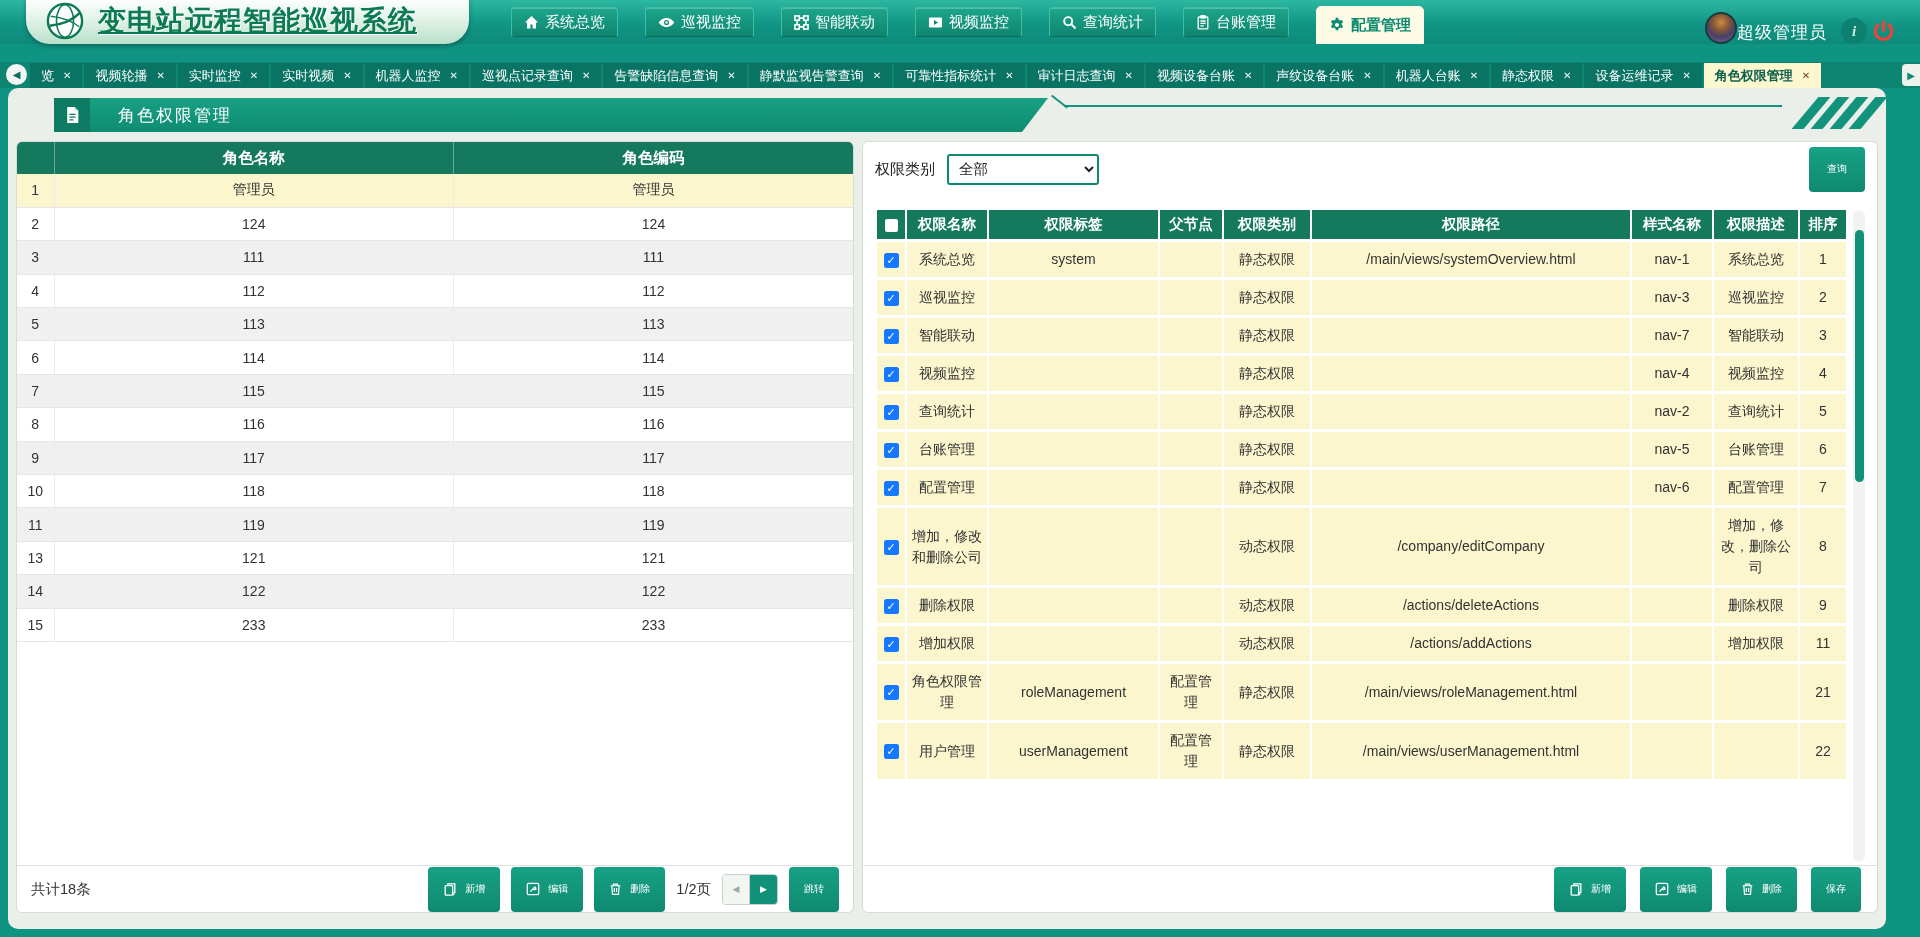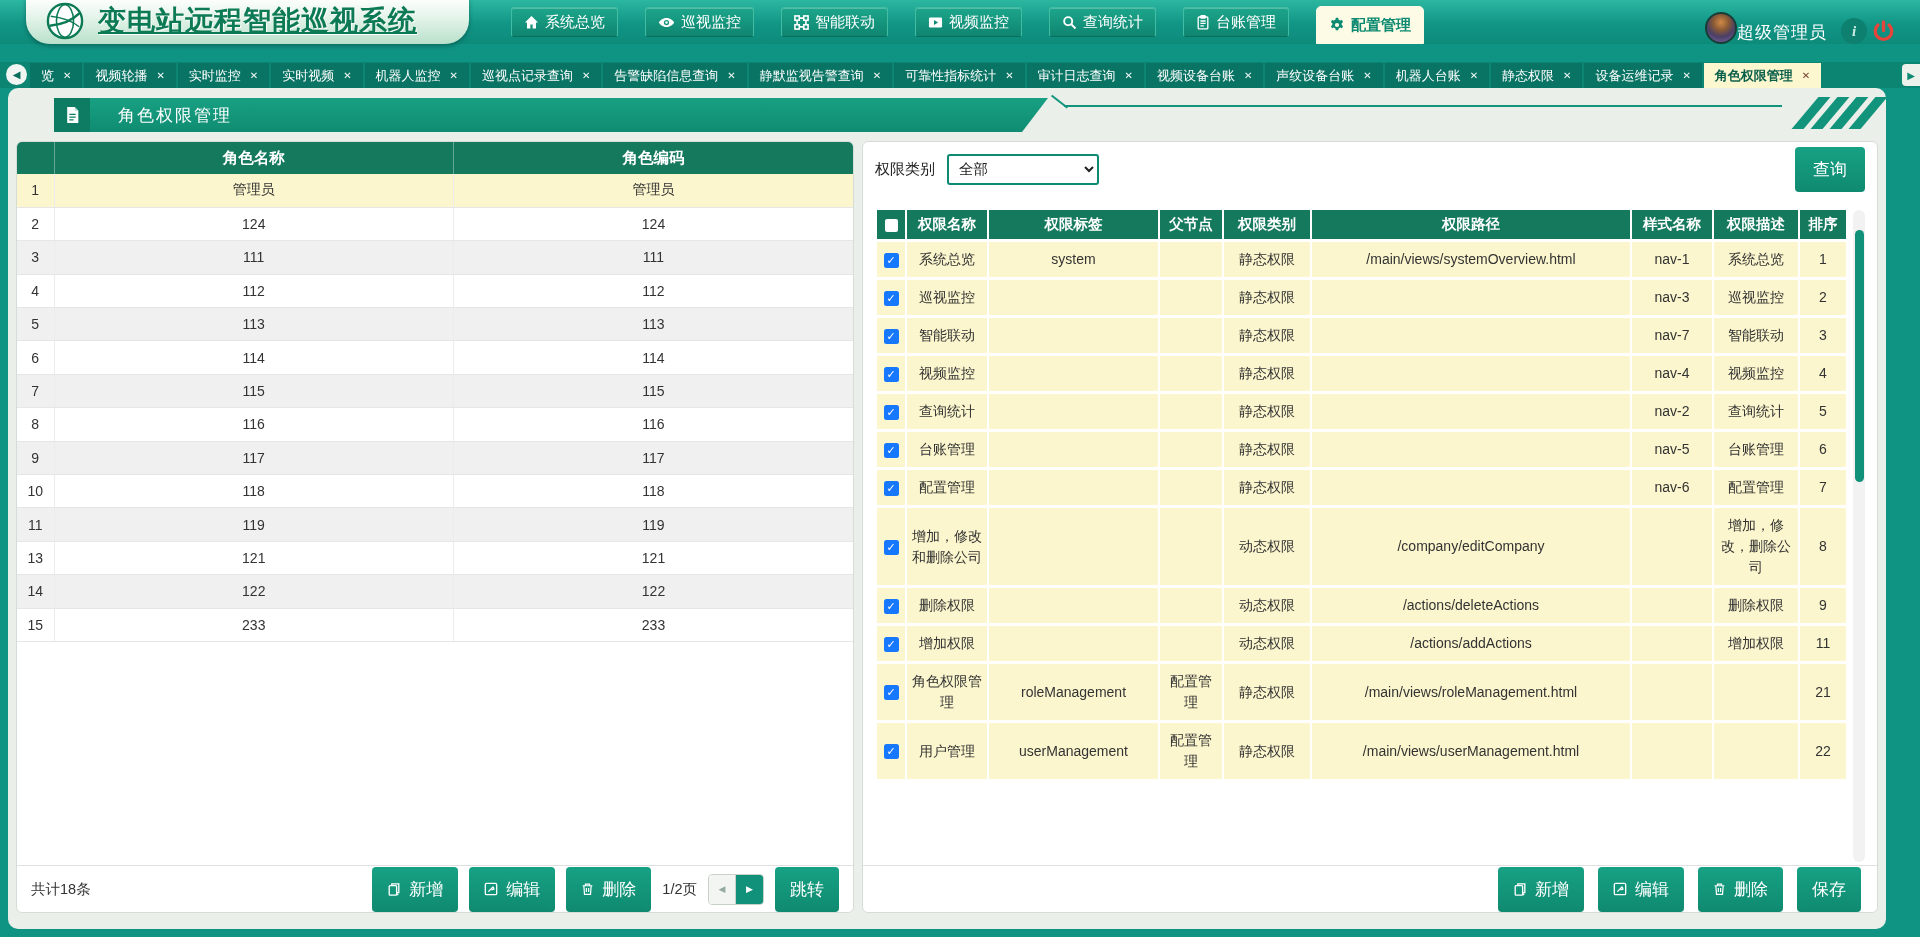--- a/index.html
+++ b/index.html
@@ -62,21 +62,21 @@
   .roles-table td { height:33.4px; text-align:center; font-size:14px; color:#333; border-bottom:1px solid #e6e6e6; border-right:1px solid #ececec; cursor:pointer; }
   .roles-table td:last-child { border-right:none; }
   .roles-table tbody tr:nth-child(odd):not(.selected) td { background:#f0f0f0; }
   .roles-table tr.selected td { background:#fbf6cd; }
   .left-spacer { flex:1; }
 
   .card-footer { border-top:1px solid #e0e0e0; height:47px; flex:none; display:flex; align-items:center; padding:0 14px; gap:12px; background:#fff; border-radius:0 0 6px 6px; }
   .total { font-size:14.5px; color:#333; }
   .footer-actions { margin-left:auto; display:flex; align-items:center; gap:11px; }
   .btn { background:linear-gradient(180deg,#17a184,#0f8a70); color:#fff; border:none; border-radius:4px; height:45px; padding:0 15px;
-    font-size:17px; font-family:inherit; display:flex; align-items:center; gap:8px; cursor:pointer; white-space:nowrap; }
+    font-size:10px; font-family:inherit; display:flex; align-items:center; gap:8px; cursor:pointer; white-space:nowrap; }
   .page-info { font-size:14.5px; color:#333; }
   .pager { display:flex; border:1px solid #c9d2c9; border-radius:4px; overflow:hidden; }
   .pg { width:27px; height:29px; border:none; display:flex; align-items:center; justify-content:center; font-size:9px; cursor:pointer; font-family:inherit; }
   .pg.prev { background:#f3f5f3; color:#93ac9f; border-right:1px solid #c9d2c9; }
   .pg.next { background:#12917a; color:#fff; }
 
   
   .right-card { flex:1; display:flex; flex-direction:column; padding:11px 12px 48px; overflow:hidden; }
   .filter-row { display:flex; align-items:center; gap:12px; height:32px; flex:none; }
   .filter-row label { font-size:15px; color:#222; }

